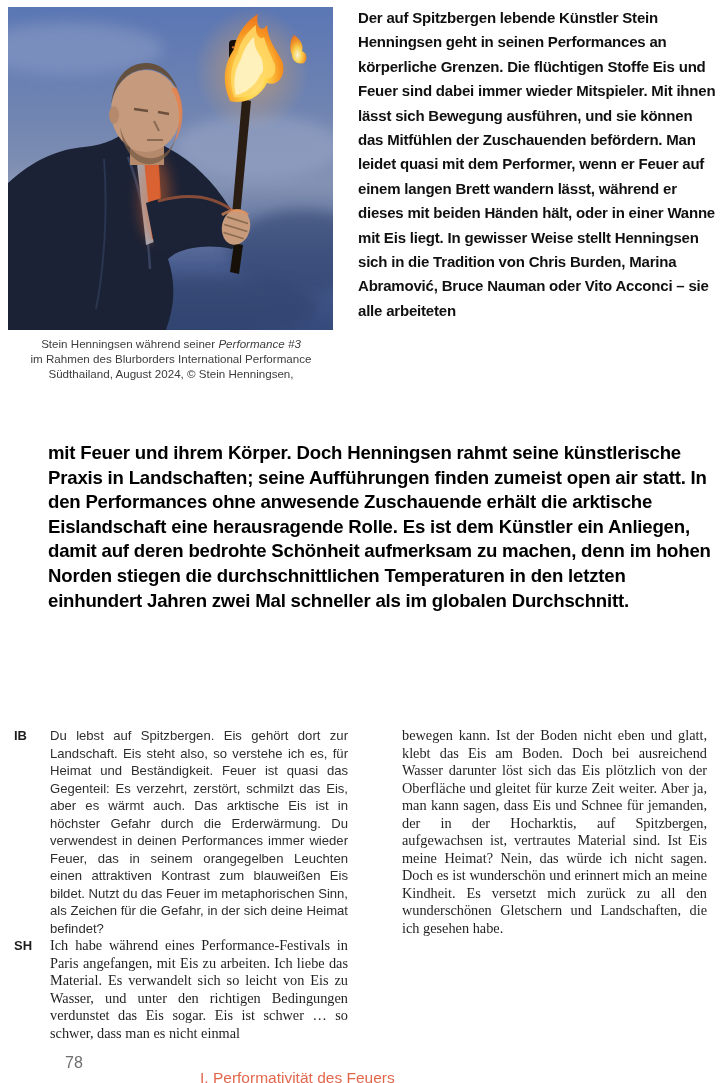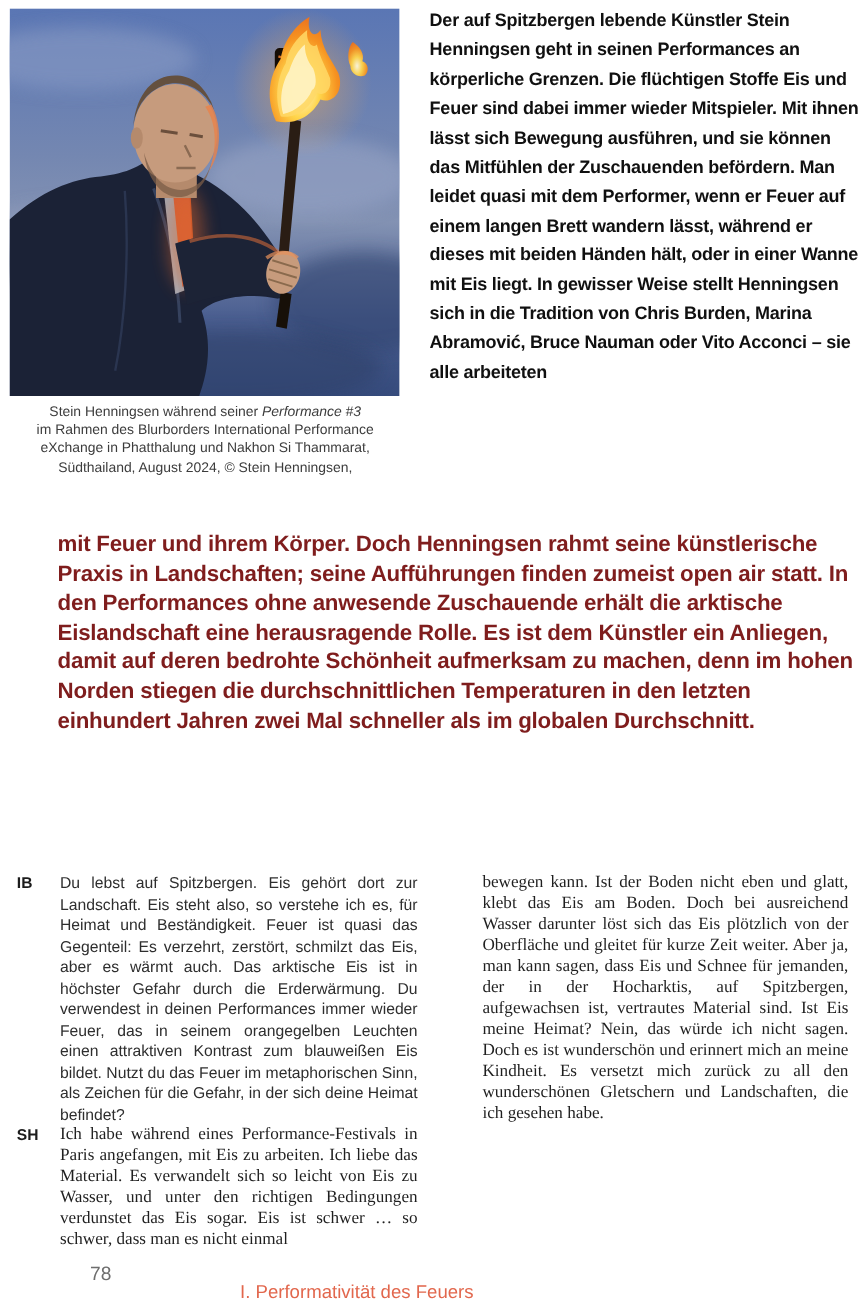--- a/index.html
+++ b/index.html
@@ -12,35 +12,35 @@
 
   
   .caption{position:absolute;left:6px;top:336px;width:330px;text-align:center;
            font-size:11.6px;line-height:15.2px;color:#3c3c3c;}
   .caption .ital{font-style:italic;}
 
   
   .intro-side{position:absolute;left:358px;top:6px;width:358px;
               font-weight:bold;font-size:15px;line-height:24.4px;letter-spacing:-0.2px;color:#101010;}
   .intro-full{position:absolute;left:48px;top:441px;width:668px;
-              font-weight:bold;font-size:18.6px;line-height:24.6px;letter-spacing:-0.2px;color:#7f1d1d;}
+              font-weight:bold;font-size:18.6px;line-height:24.6px;letter-spacing:-0.2px;color:#000000;}
 
   
   .col-left{position:absolute;left:14px;top:727px;width:334px;}
   .col-right{position:absolute;left:402px;top:727px;width:305px;}
   .qa{display:flex;align-items:flex-start;}
   .speaker{flex:none;width:36px;font-weight:bold;font-size:13px;line-height:17.5px;color:#1c1c1c;}
   .q-text{font-size:13.1px;line-height:17.5px;text-align:justify;color:#2e2e2e;}
   .a-text{font-family:"Liberation Serif",serif;font-size:14.3px;line-height:17.5px;
           text-align:justify;color:#1f1f1f;}
   .col-right p{margin:0;}
   .col-right .para2{text-indent:24px;}
 
   
-  .page-num{position:absolute;left:75px;top:1054px;font-size:16px;color:#6e6e6e;}
+  .page-num{position:absolute;left:65px;top:1054px;font-size:16px;color:#6e6e6e;}
   .footer-label{position:absolute;left:200px;top:1055px;font-size:15.5px;margin-top:14px;}
 </style>
 </head>
 <body>
 
 <div class="page">
 
   <div class="photo">
     <svg viewBox="0 0 325 323" preserveAspectRatio="none">
       <defs>
@@ -121,21 +121,20 @@
       <path d="M228,88 C224,74 228,60 233,52 C236,42 241,34 246,30
                C246,40 250,46 253,50 C256,58 256,66 252,68 C248,78 238,86 228,88 Z" fill="#fff3c4" opacity="0.9"></path>
 
       <path d="M286,28 C292,32 296,38 294,44 C299,46 300,52 296,56 C290,58 284,54 284,48 C281,42 282,32 286,28 Z" fill="url(#flameGrad)" opacity="0.95"></path>
     </svg>
   </div>
 
   <div class="caption">
     <div><span>Stein Henningsen während seiner </span><span class="ital">Performance #3</span></div>
     <div>im Rahmen des Blurborders International Performance</div>
-    <div>eXchange in Phatthalung und Nakhon Si Thammarat,</div>
     <div>Südthailand, August 2024, © Stein Henningsen,</div>
   </div>
 
   <div class="intro-side">Der auf Spitzbergen lebende Künstler Stein Henningsen geht in seinen Performances an körperliche Grenzen. Die flüchtigen Stoffe Eis und Feuer sind dabei immer wieder Mitspieler. Mit ihnen lässt sich Bewegung ausführen, und sie können das Mitfühlen der Zuschauenden befördern. Man leidet quasi mit dem Performer, wenn er Feuer auf einem langen Brett wandern lässt, während er dieses mit beiden Händen hält, oder in einer Wanne mit Eis liegt. In gewisser Weise stellt Henningsen sich in die Tradition von Chris Burden, Marina Abramović, Bruce Nauman oder Vito Acconci – sie alle arbeiteten</div>
 
   <div class="intro-full">mit Feuer und ihrem Körper. Doch Henningsen rahmt seine künstlerische Praxis in Landschaften; seine Aufführungen finden zumeist open air statt. In den Performances ohne anwesende Zuschauende erhält die arktische Eislandschaft eine herausragende Rolle. Es ist dem Künstler ein Anliegen, damit auf deren bedrohte Schönheit aufmerksam zu machen, denn im hohen Norden stiegen die durchschnittlichen Temperaturen in den letzten einhundert Jahren zwei Mal schneller als im globalen Durchschnitt.</div>
 
   <div class="col-left">
     <div class="qa">
       <div class="speaker">IB</div>

